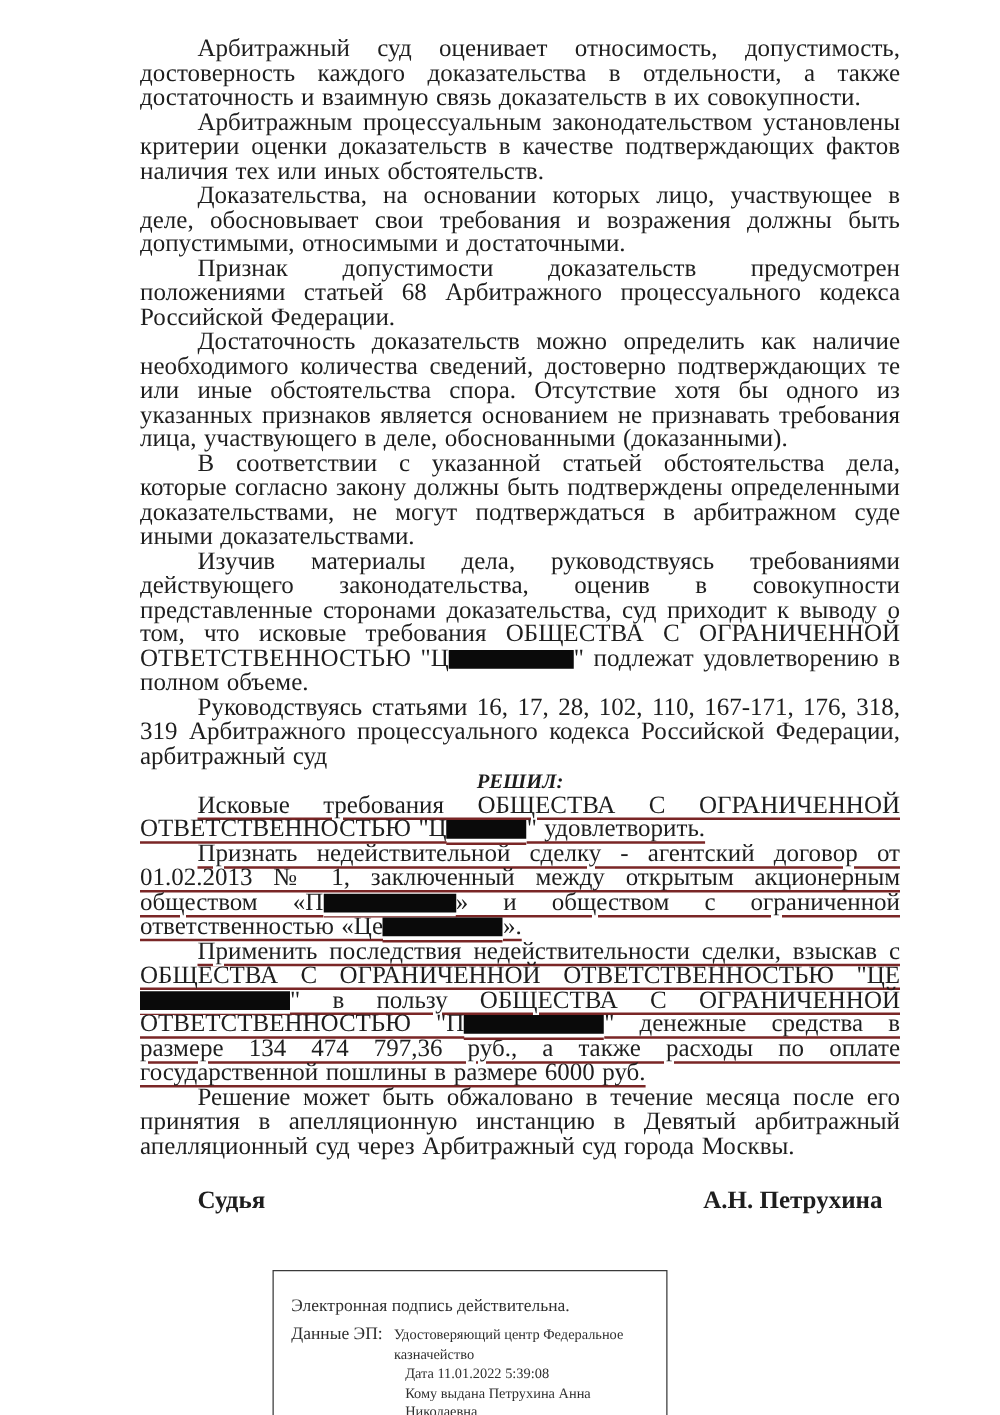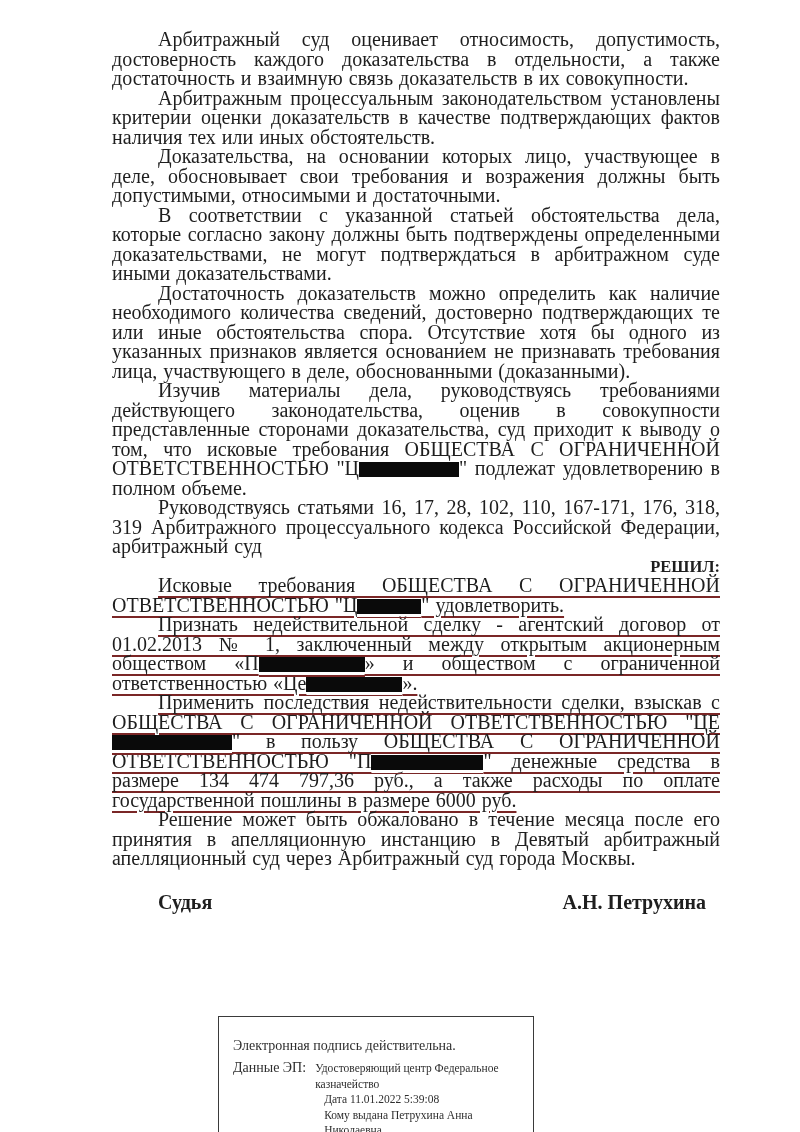--- a/index.html
+++ b/index.html
@@ -26,22 +26,22 @@
     margin:0 0 18px 0;
   }
   .para{
     margin:0;
     font-size:20px;line-height:19.5px;
     text-align:justify;
     text-indent:46px;
     word-spacing:1px;
   }
   .para.heading{
-    text-align:right;text-indent:0;
-    font-weight:bold;font-size:16.5px;
+    text-align:center;text-indent:0;
+    font-weight:bold;font-size:16.5px;font-style:italic;
   }
   .para.resolution{
     text-decoration:underline;
     text-decoration-color:var(--c-underline);
     text-decoration-thickness:1.5px;
     text-underline-offset:3.5px;
   }
   .redact{
     display:inline-block;
     height:15px;
@@ -79,22 +79,23 @@
 </head>
 <body>
 
 <div class="page">
   <div class="content">
 
     <div>
         <p class="para normal"><span>Арбитражный суд оценивает относимость, допустимость, достоверность каждого доказательства в отдельности, а также достаточность и взаимную связь доказательств в их совокупности.</span></p>
         <p class="para normal"><span>Арбитражным процессуальным законодательством установлены критерии оценки доказательств в качестве подтверждающих фактов наличия тех или иных обстоятельств.</span></p>
         <p class="para normal"><span>Доказательства, на основании которых лицо, участвующее в деле, обосновывает свои требования и возражения должны быть допустимыми, относимыми и достаточными.</span></p>
+        <p class="para normal"><span>Признак допустимости доказательств предусмотрен положениями статьей 68 Арбитражного процессуального кодекса Российской Федерации.</span></p>
+        <p class="para normal"><span>Достаточность доказательств можно определить как наличие необходимого количества сведений, достоверно подтверждающих те или иные обстоятельства спора. Отсутствие хотя бы одного из указанных признаков является основанием не признавать требования лица, участвующего в деле, обоснованными (доказанными).</span></p>
         <p class="para normal"><span>В соответствии с указанной статьей обстоятельства дела, которые согласно закону должны быть подтверждены определенными доказательствами, не могут подтверждаться в арбитражном суде иными доказательствами.</span></p>
-        <p class="para normal"><span>Достаточность доказательств можно определить как наличие необходимого количества сведений, достоверно подтверждающих те или иные обстоятельства спора. Отсутствие хотя бы одного из указанных признаков является основанием не признавать требования лица, участвующего в деле, обоснованными (доказанными).</span></p>
         <p class="para normal"><span>Изучив материалы дела, руководствуясь требованиями действующего законодательства, оценив в совокупности представленные сторонами доказательства, суд приходит к выводу о том, что исковые требования ОБЩЕСТВА С ОГРАНИЧЕННОЙ ОТВЕТСТВЕННОСТЬЮ "Ц</span><span class="redact" style="width: 100px;"></span><span>" подлежат удовлетворению в полном объеме.</span></p>
         <p class="para normal"><span>Руководствуясь статьями 16, 17, 28, 102, 110, 167-171, 176, 318, 319 Арбитражного процессуального кодекса Российской Федерации, арбитражный суд</span></p>
         <p class="para heading"><span>РЕШИЛ:</span></p>
         <p class="para resolution"><span>Исковые требования ОБЩЕСТВА С ОГРАНИЧЕННОЙ ОТВЕТСТВЕННОСТЬЮ "Ц</span><span class="redact" style="width: 64px;"></span><span>" удовлетворить.</span></p>
         <p class="para resolution"><span>Признать недействительной сделку - агентский договор от 01.02.2013 № 1, заключенный между открытым акционерным обществом «П</span><span class="redact" style="width: 106px;"></span><span>» и обществом с ограниченной ответственностью «Це</span><span class="redact" style="width: 96px;"></span><span>».</span></p>
         <p class="para resolution"><span>Применить последствия недействительности сделки, взыскав с ОБЩЕСТВА С ОГРАНИЧЕННОЙ ОТВЕТСТВЕННОСТЬЮ "ЦЕ</span><span class="redact" style="width: 120px;"></span><span>" в пользу ОБЩЕСТВА С ОГРАНИЧЕННОЙ ОТВЕТСТВЕННОСТЬЮ "П</span><span class="redact" style="width: 112px;"></span><span>" денежные средства в размере 134 474 797,36 руб., а также расходы по оплате государственной пошлины в размере 6000 руб.</span></p>
         <p class="para normal"><span>Решение может быть обжаловано в течение месяца после его принятия в апелляционную инстанцию в Девятый арбитражный апелляционный суд через Арбитражный суд города Москвы.</span></p>
       </div>
 
     <div class="sign-row">

